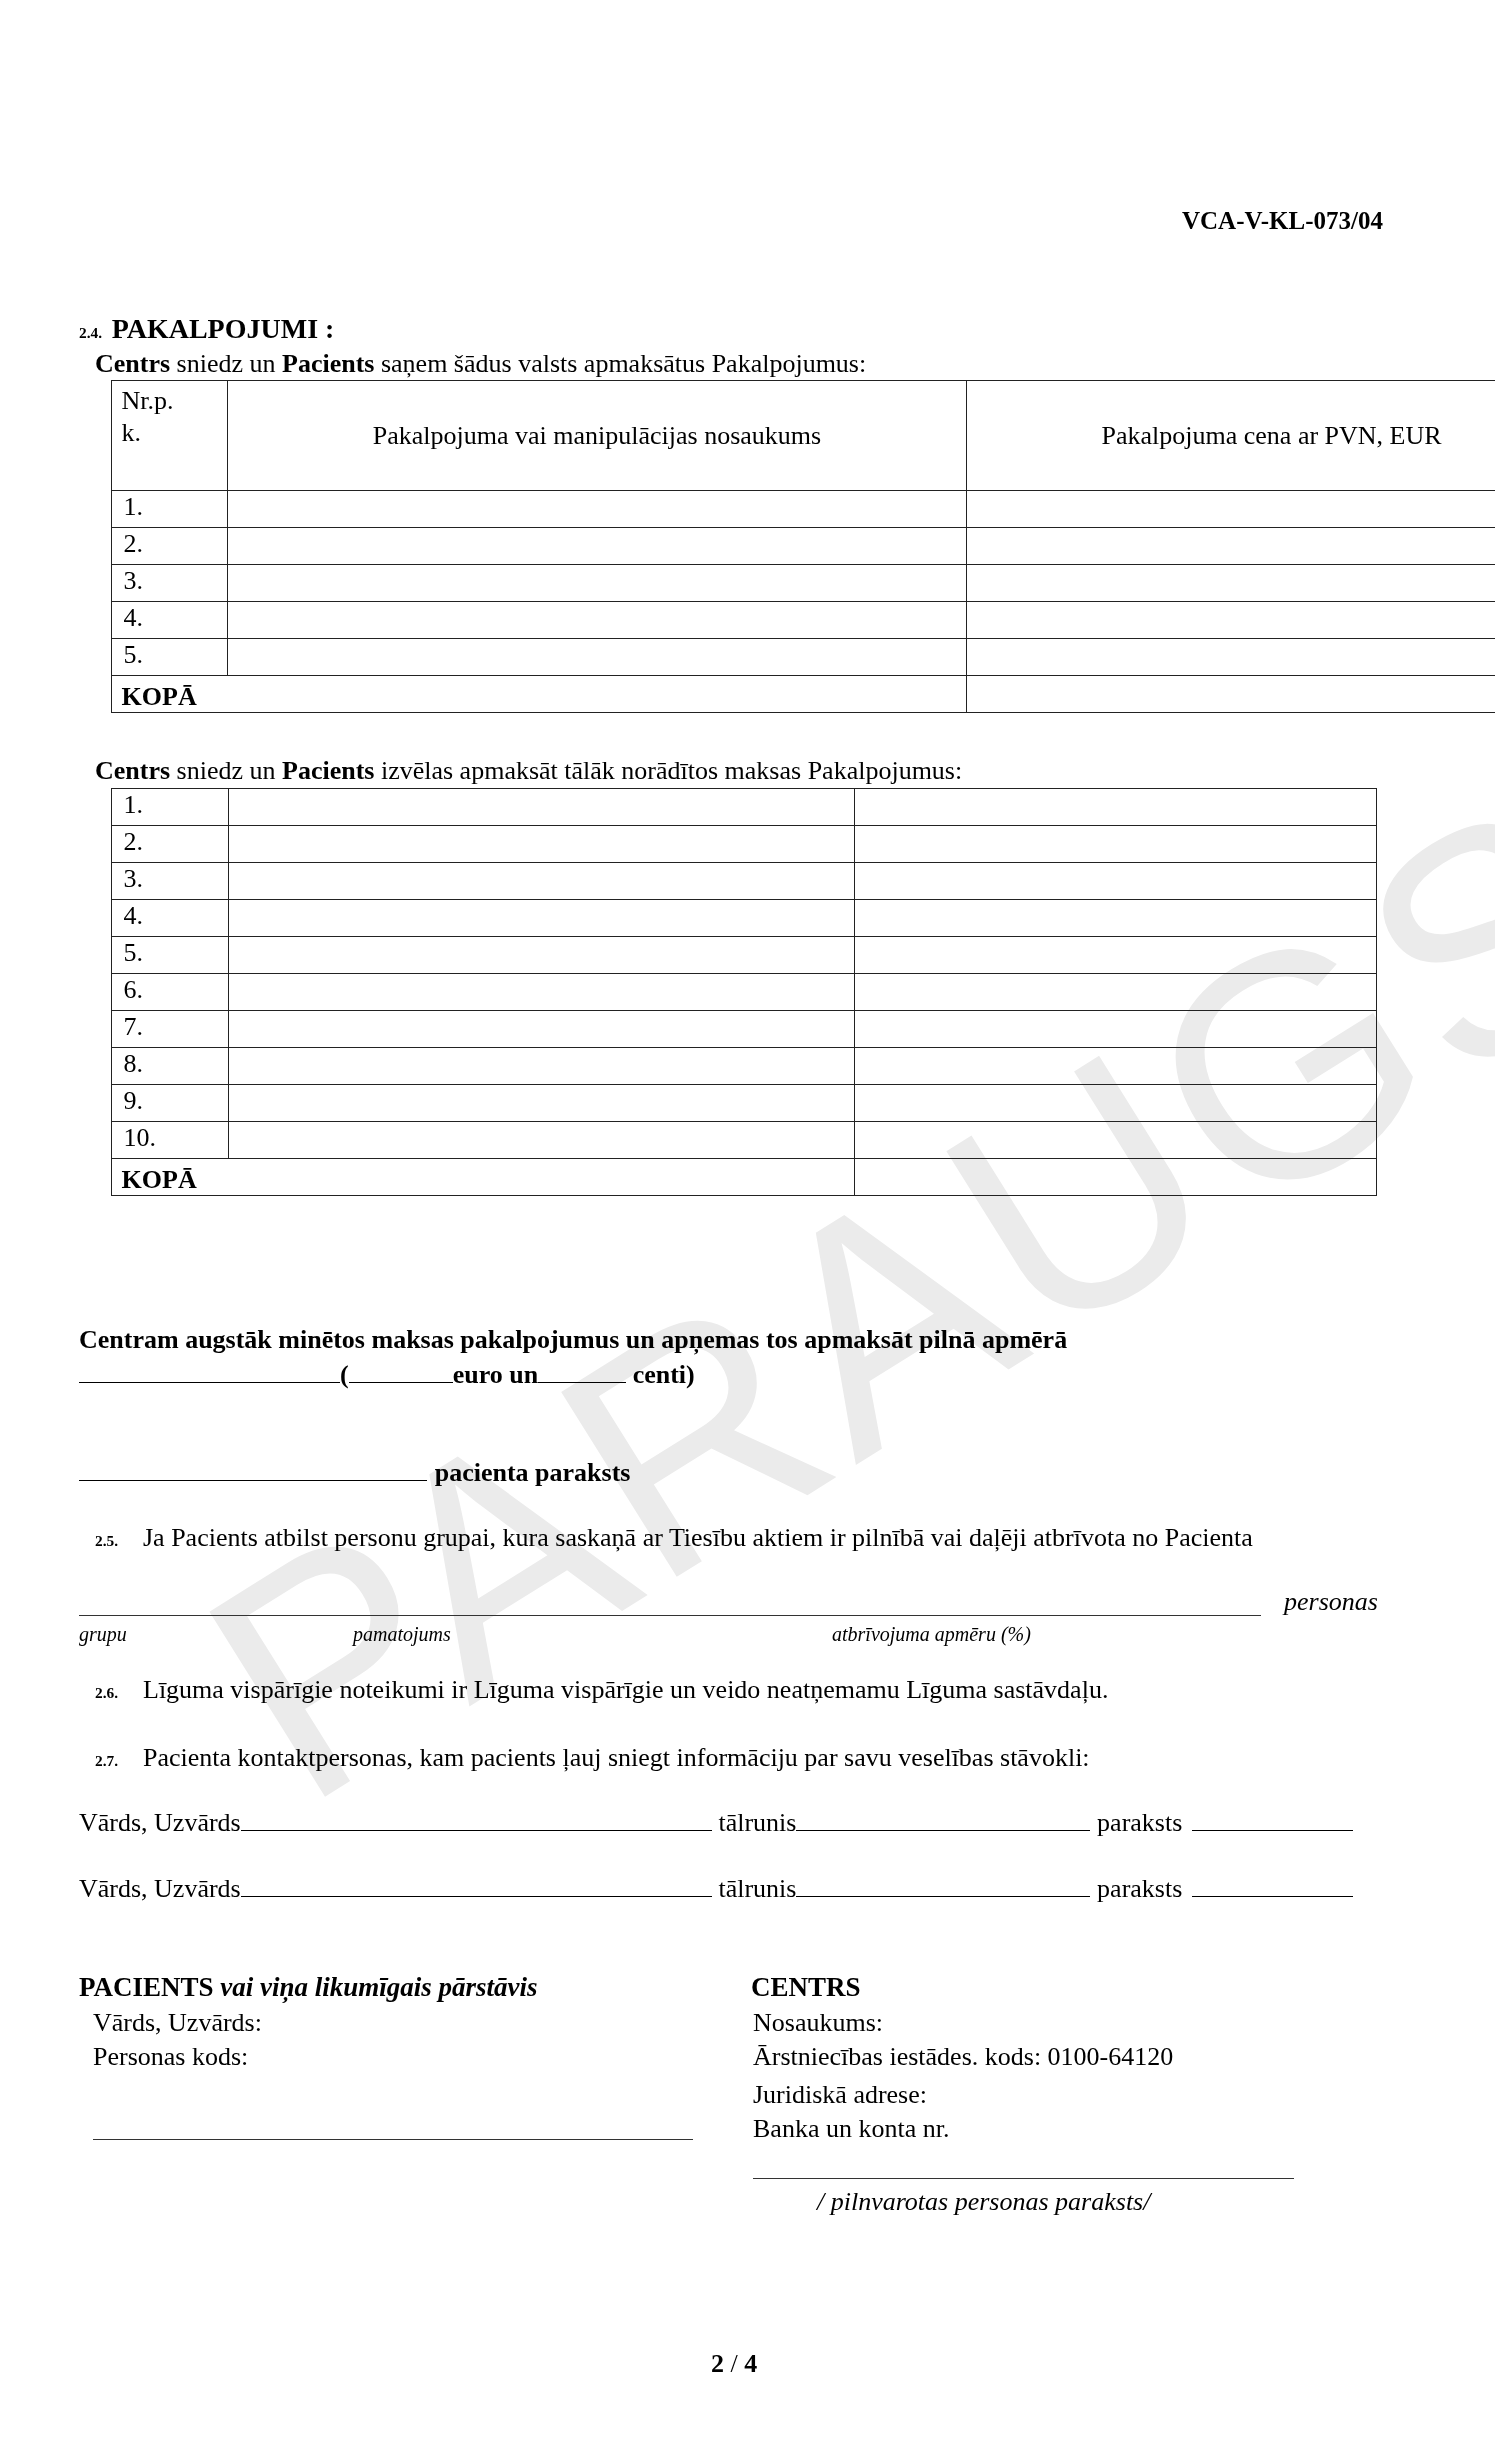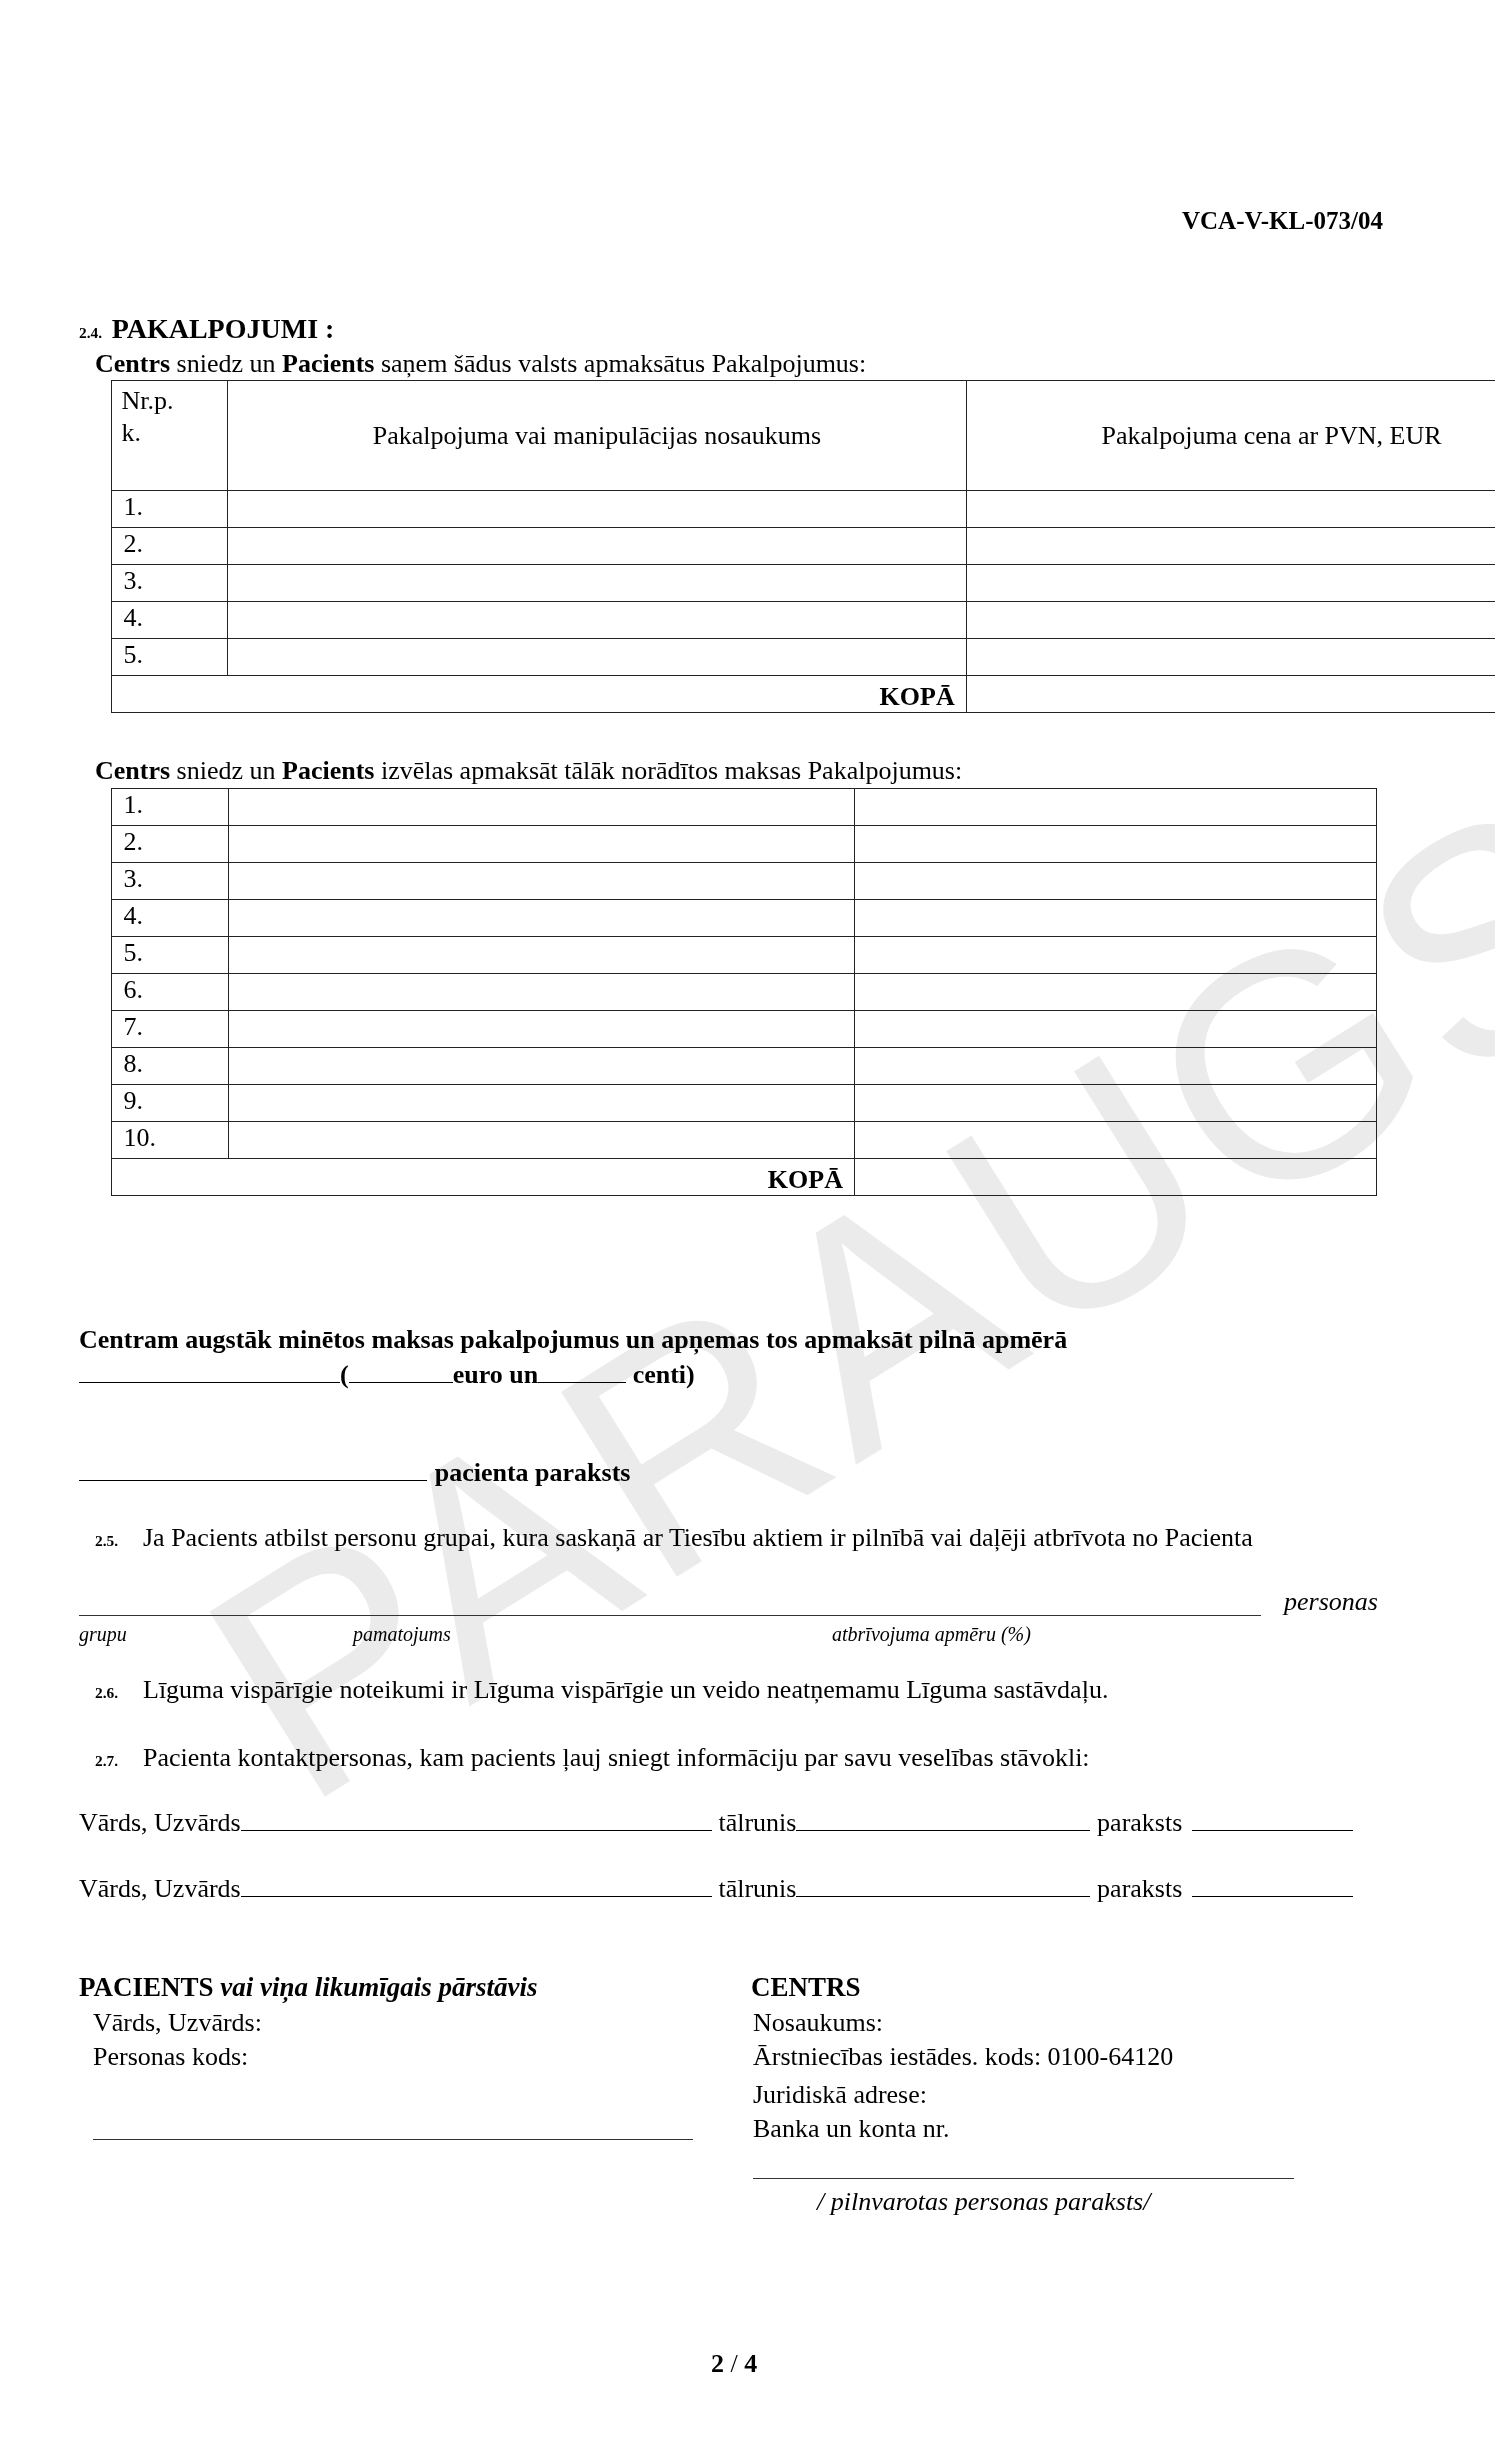--- a/index.html
+++ b/index.html
@@ -27,21 +27,21 @@
   table.svc {
     position: absolute; border-collapse: collapse; z-index: 1;
     background: transparent;
   }
   table.svc td {
     border: 1.9px solid #222; padding: 0 9.6px; vertical-align: top;
     font-size: 26px; height: 34px;
   }
   table.svc td.num { padding-left: 11.5px; }
   table.svc td.hdr { text-align: center; vertical-align: middle; }
-  table.svc td.kopa { text-align: right; font-weight: bold; padding-right: 11.5px; vertical-align: bottom; }
+  table.svc td.kopa { text-align: left; font-weight: bold; padding-right: 11.5px; vertical-align: bottom; }
 
   .bold-para { left: 79px; font-weight: bold; font-size: 26px; line-height: 34px; }
   .blank { display: inline-block; border-bottom: 1.9px solid #000; height: 25px; vertical-align: baseline; }
   .ital { font-style: italic; }
   .small-ital { font-style: italic; font-size: 20px; }
   .sigline { position: absolute; height: 0; border-top: 1.9px solid #333; }
   .contact-row { left: 79px; white-space: nowrap; font-size: 26px; }
   .pagenum { left: 711px; top: 2348px; font-weight: bold; font-size: 26px; }
   .pagenum .slash { font-weight: normal; }
 </style>

